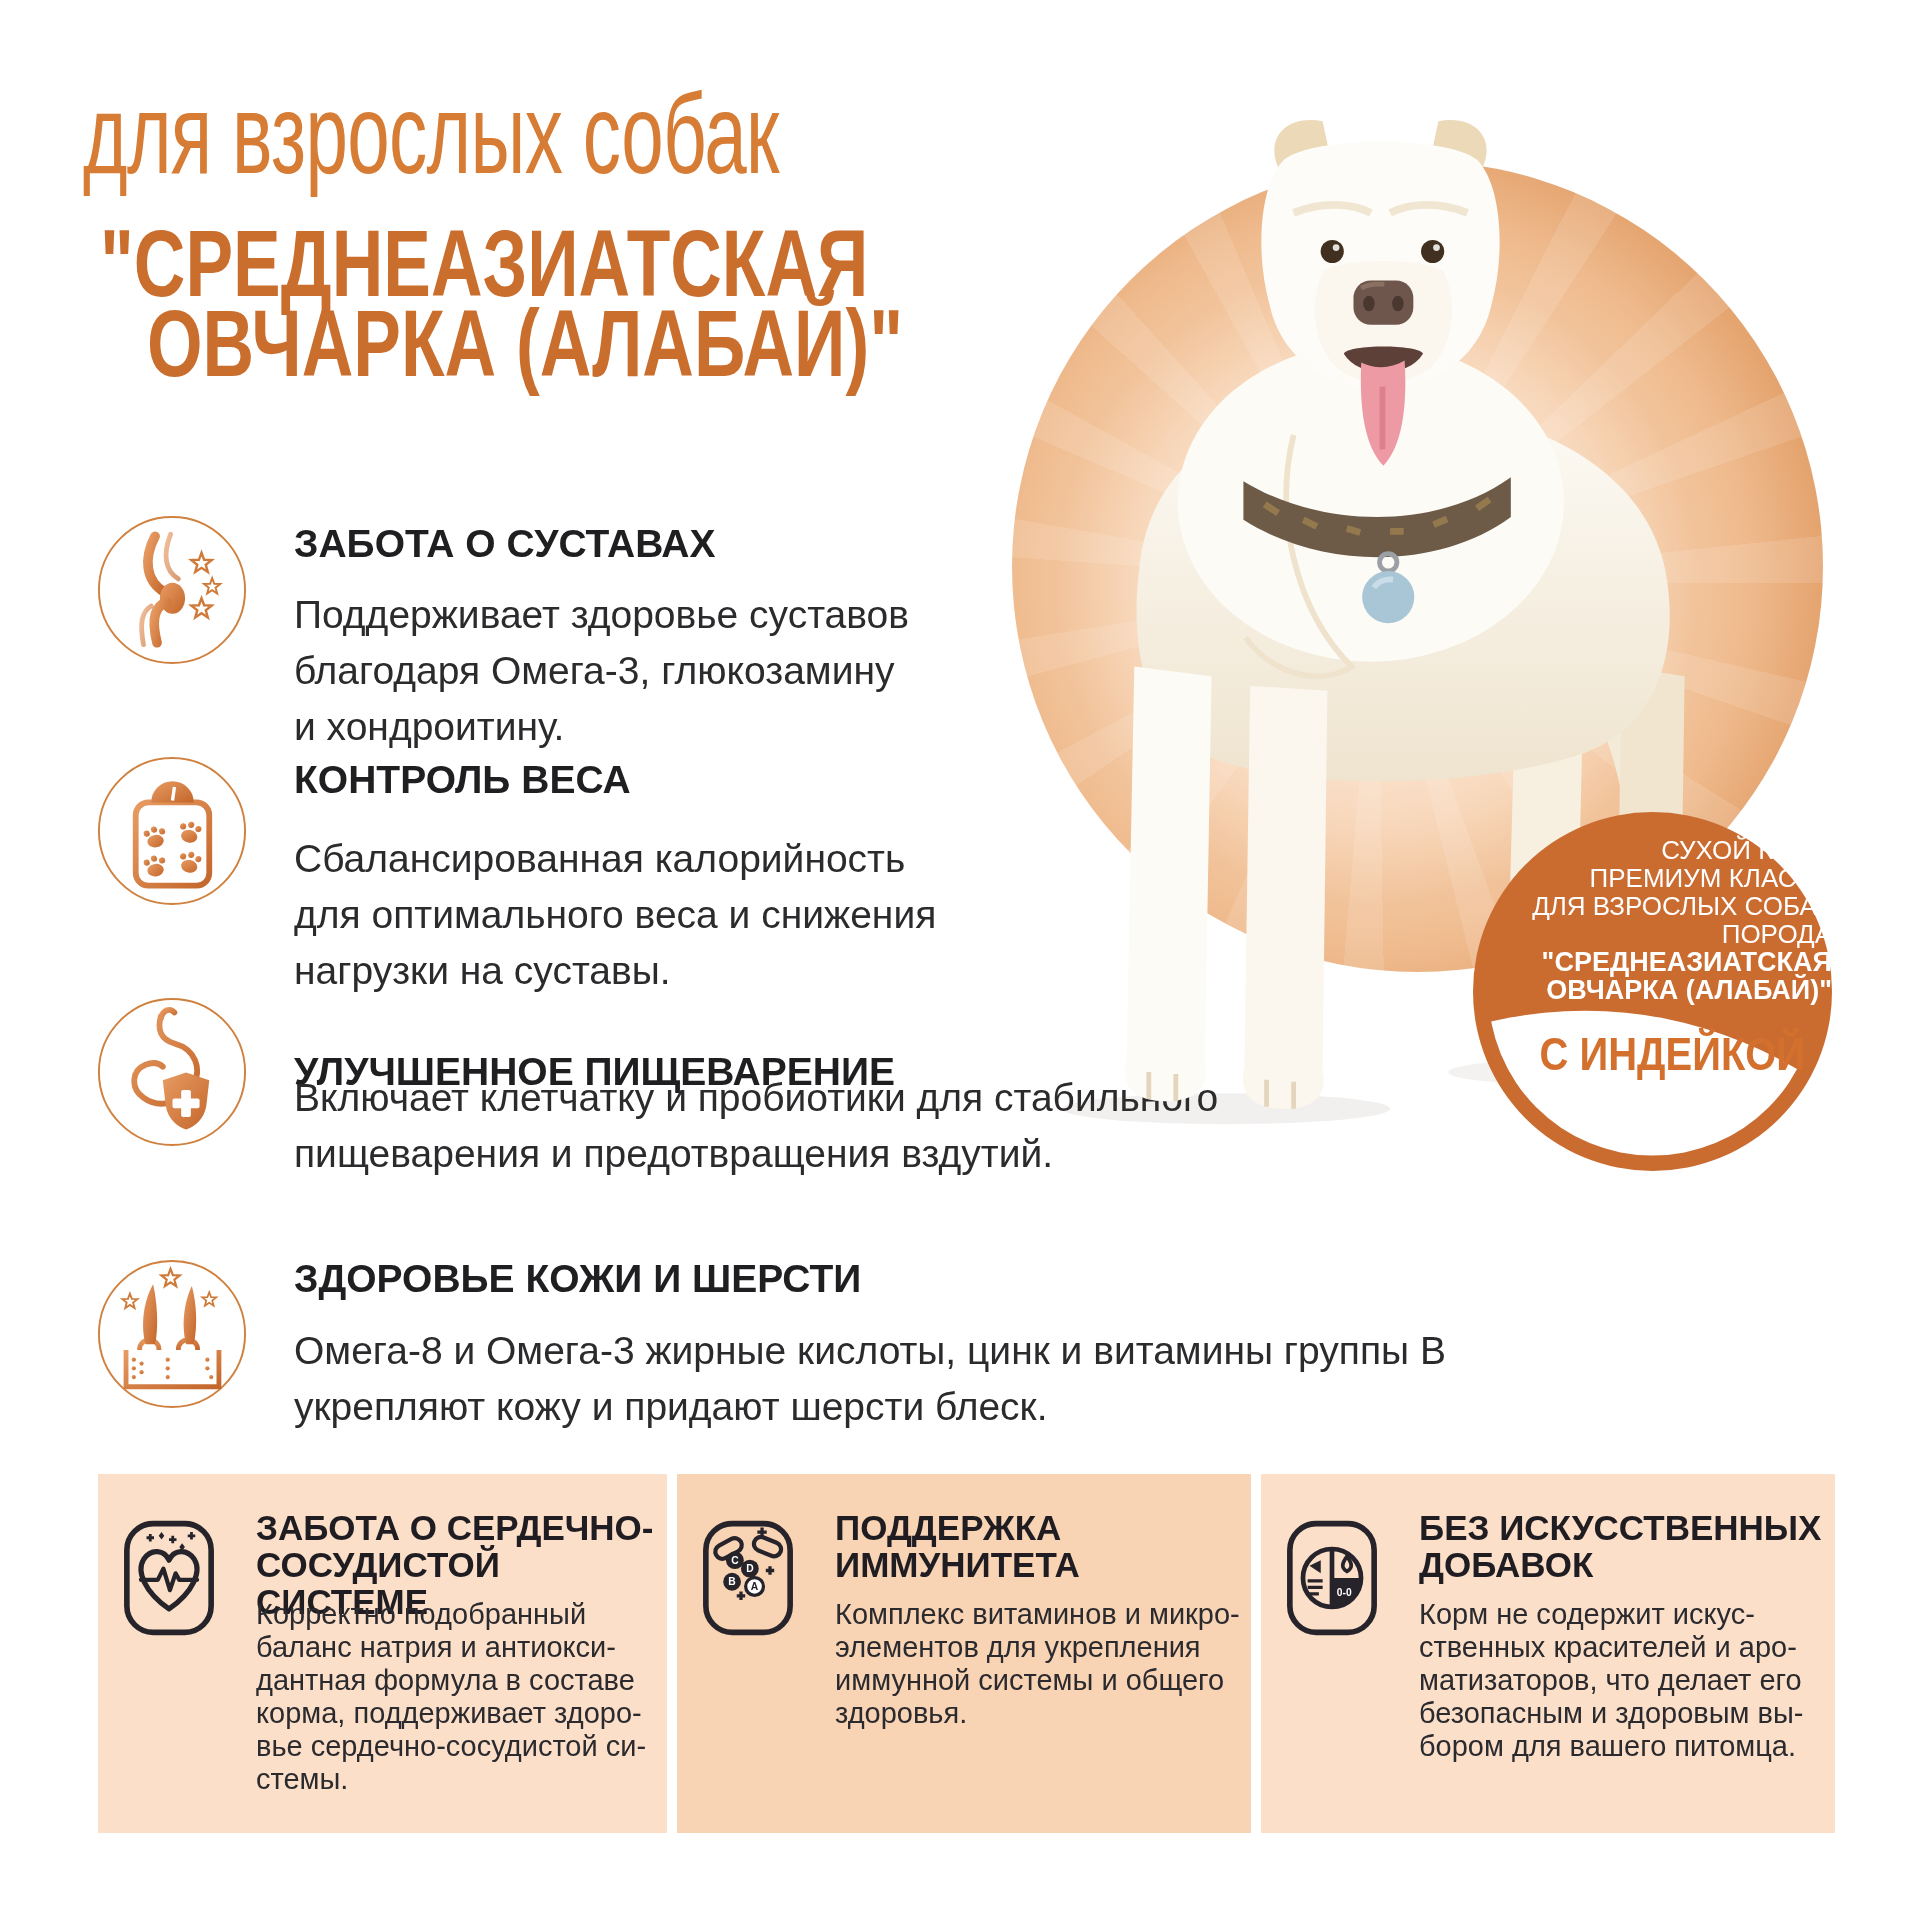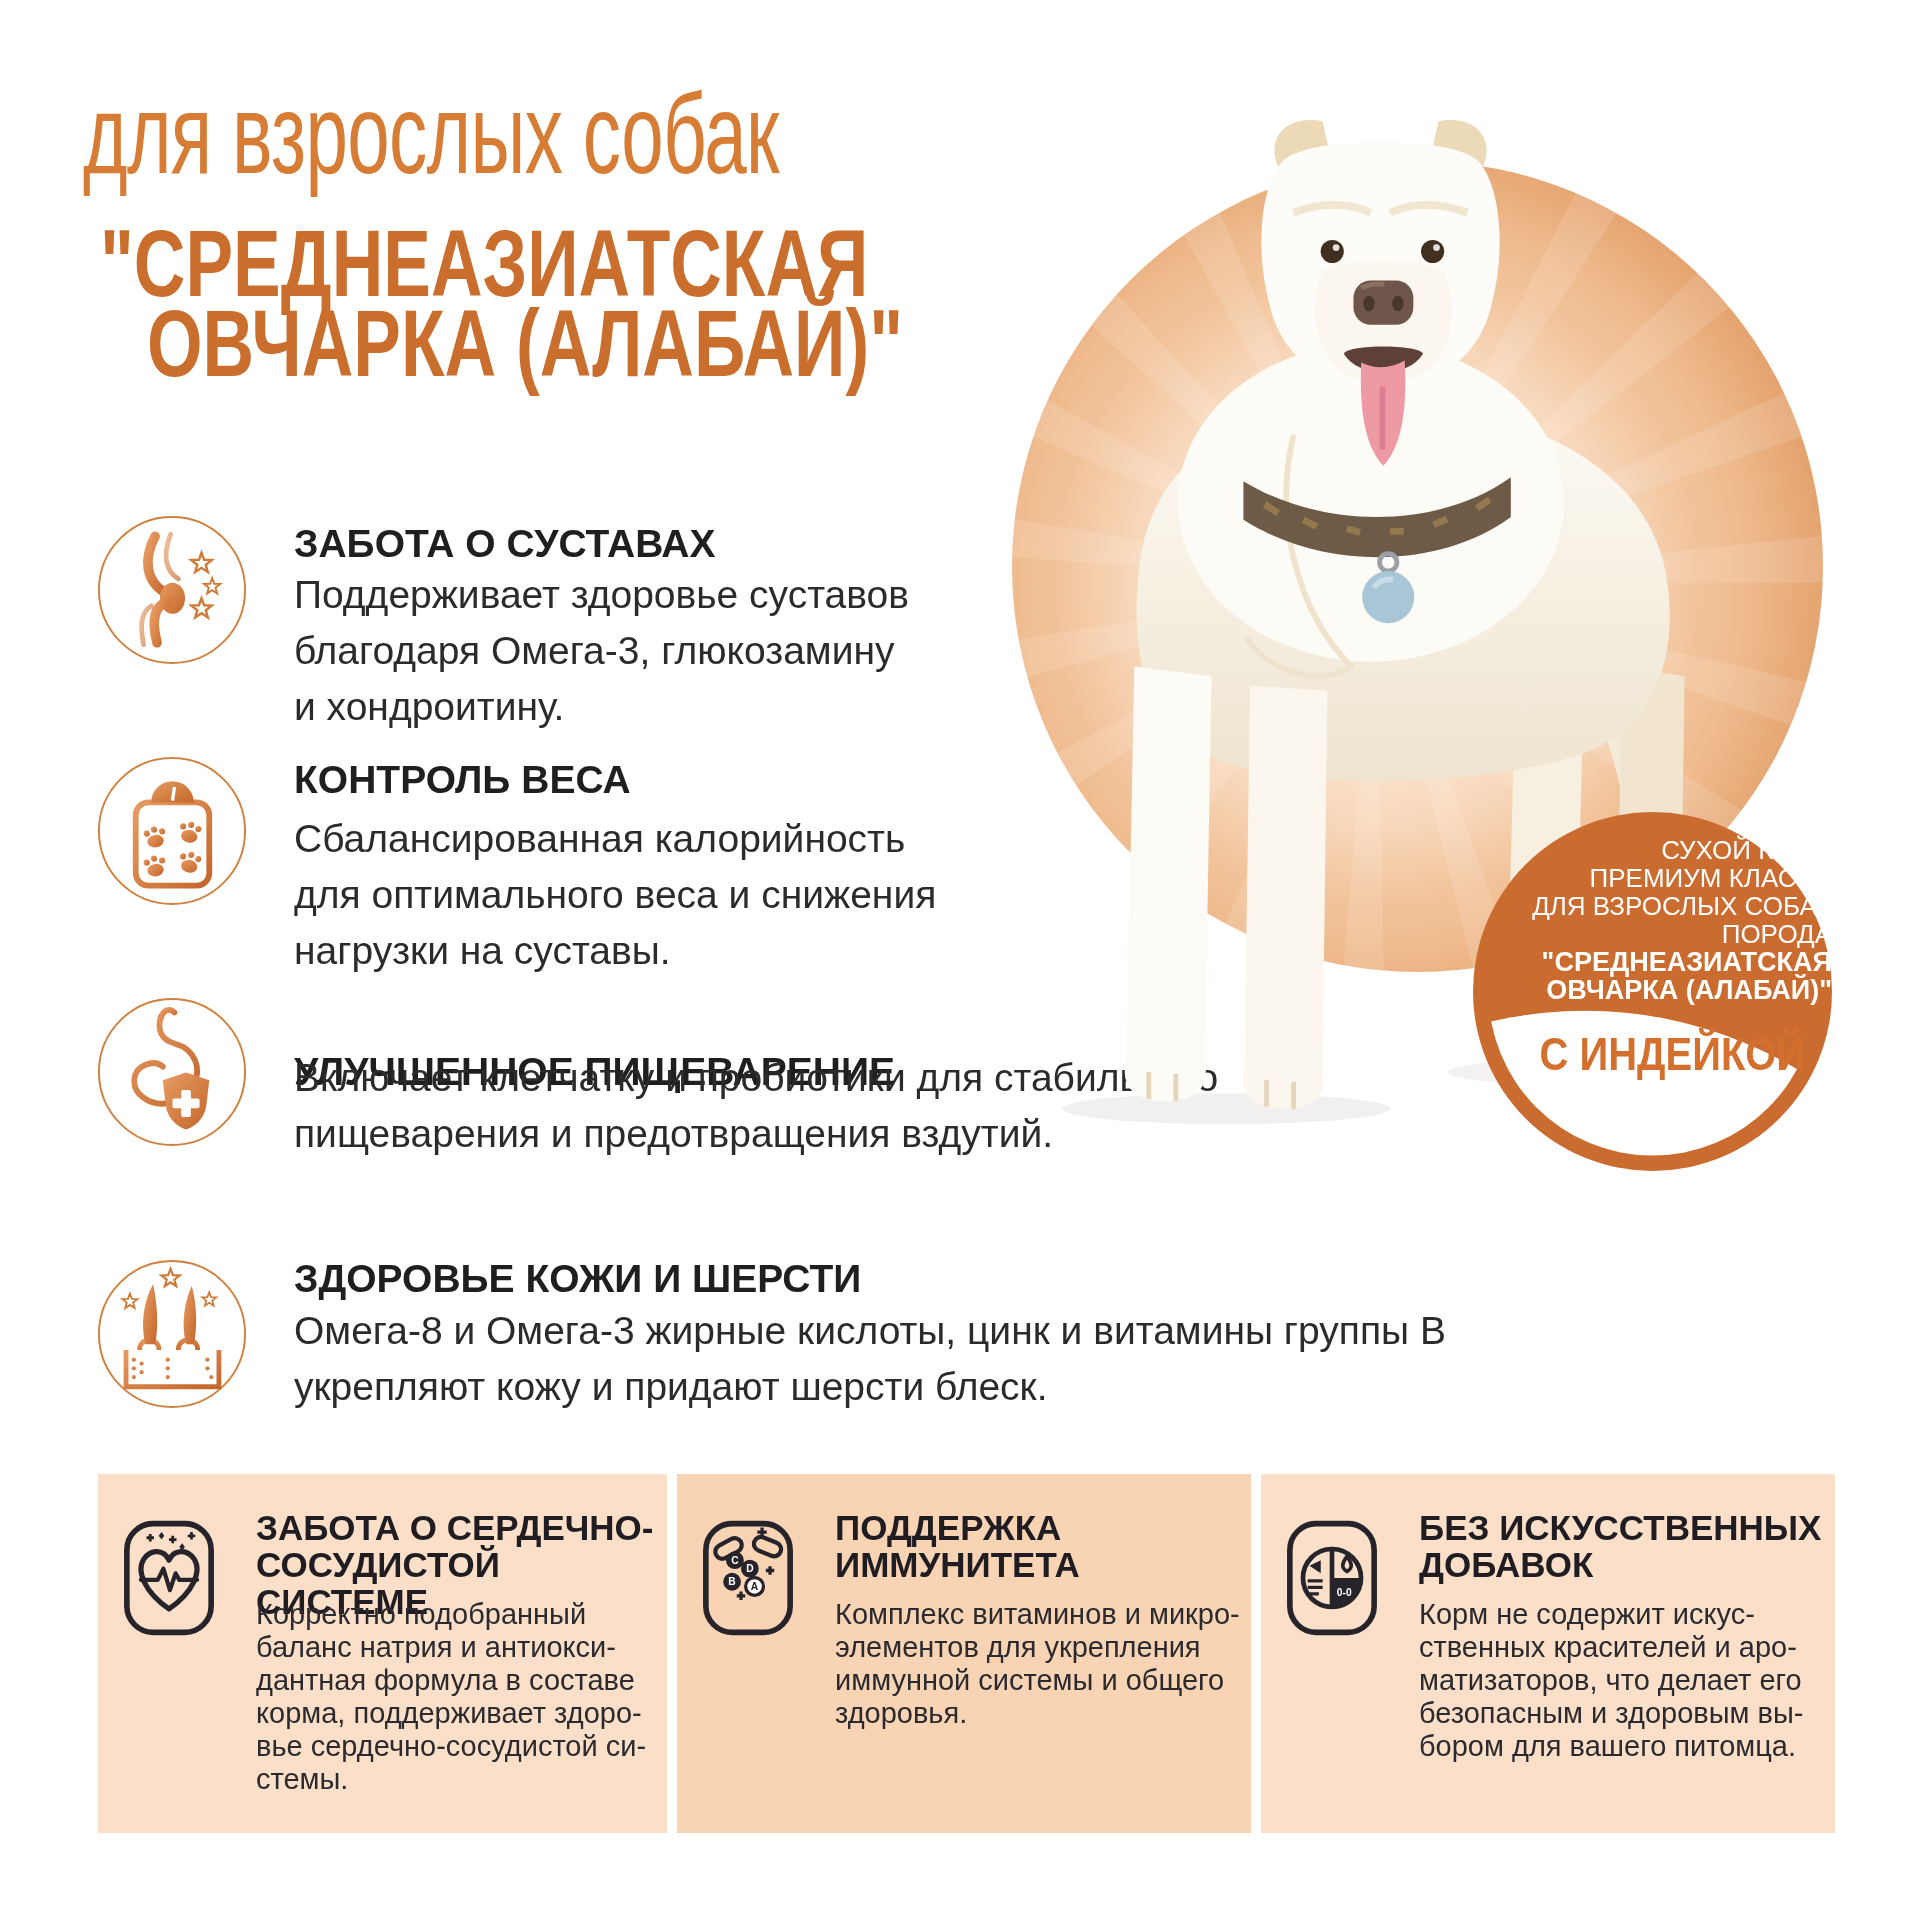--- a/index.html
+++ b/index.html
@@ -43,21 +43,21 @@
     transform:scaleX(.85);transform-origin:center top;white-space:nowrap;
   }
   
   .feat-icon{left:97px;width:150px;height:150px;}
   .fi1{top:515px;} .fi2{top:756px;} .fi3{top:997px;} .fi4{top:1259px;}
   .ft-title{
     left:294px;font-size:39px;font-weight:bold;line-height:42px;color:#1f1e21;white-space:nowrap;margin-top:8px;
   }
   .tt1{top:515px;} .tt2{top:751px;} .tt3{top:1043px;} .tt4{top:1250px;}
   .ft-body{
-    left:294px;font-size:39px;line-height:56px;color:#2b2a2c;white-space:pre-line;
+    left:294px;font-size:39px;line-height:56px;color:#2b2a2c;white-space:pre-line;margin-top:20px;
   }
   .tb1{top:567px;} .tb2{top:811px;} .tb3{top:1050px;} .tb4{top:1303px;}
   
   .card{top:1474px;height:359px;}
   .card1{left:98px;width:569px;background:#fbdfc9;}
   .card2{left:677px;width:574px;background:#f8d3b4;}
   .card3{left:1261px;width:574px;background:#fbdfc9;}
   .card-icon{left:24px;top:45px;width:94px;height:118px;}
   .card-title{
     left:158px;top:35px;font-size:35px;font-weight:bold;line-height:37px;

